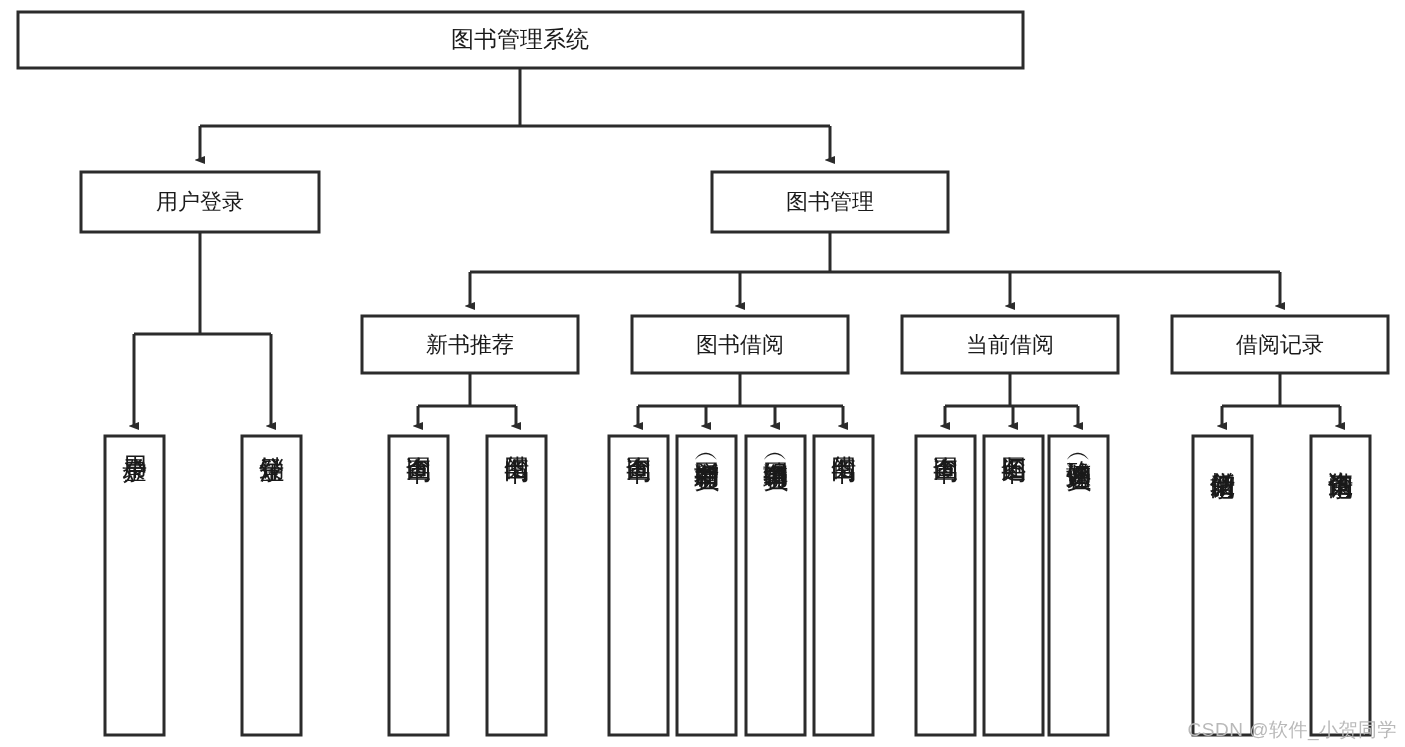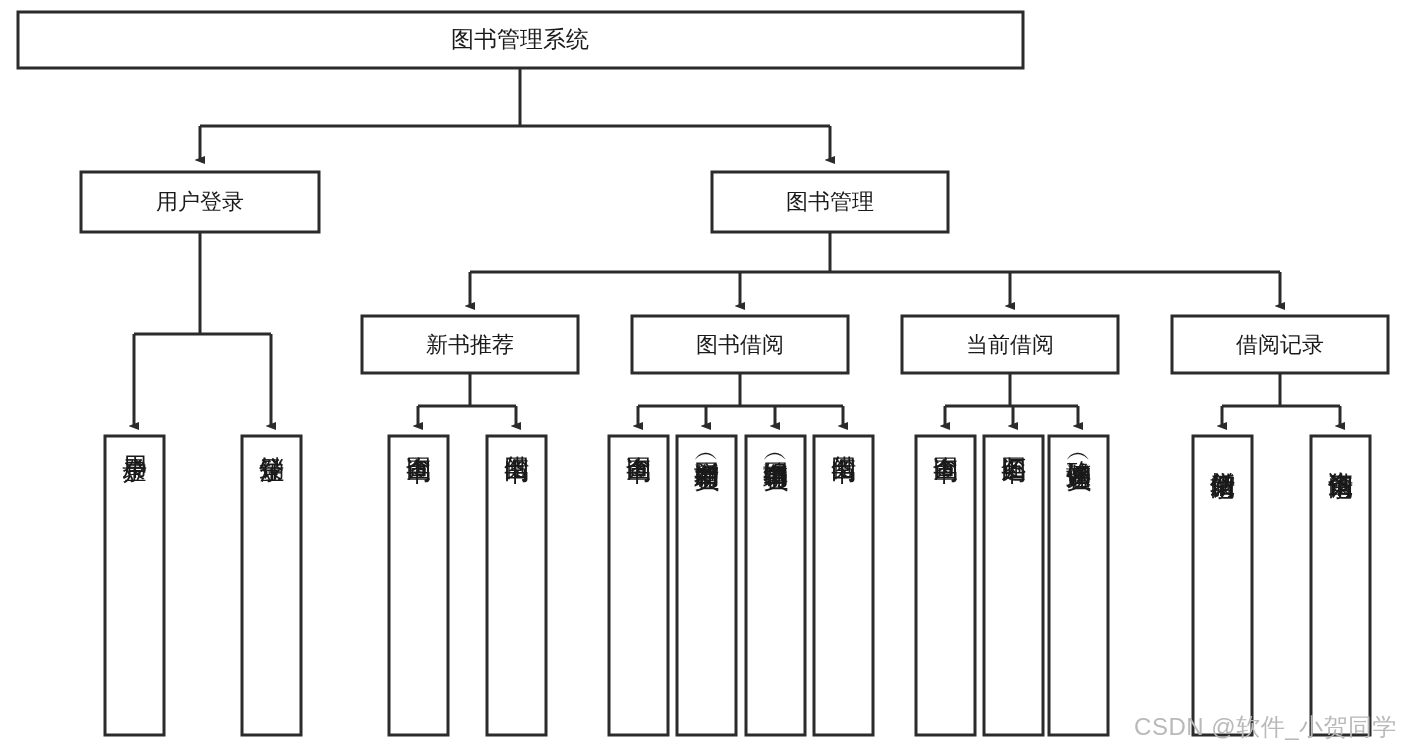--- a/index.html
+++ b/index.html
@@ -61,21 +61,21 @@
     line-height: 1.02;
     letter-spacing: 1px;
     color: #1a1a1a;
     white-space: nowrap;
   }
   .watermark {
     position: absolute;
     right: 8px;
     bottom: 4px;
     font-family: "Liberation Sans", "DejaVu Sans", sans-serif;
-    font-size: 24px;
+    font-size: 19px;
     color: #b9b9b9;
     letter-spacing: 0.5px;
     white-space: nowrap;
   }
 </style>
 </head>
 <body>
 
 <div id="diagram-root">
 

